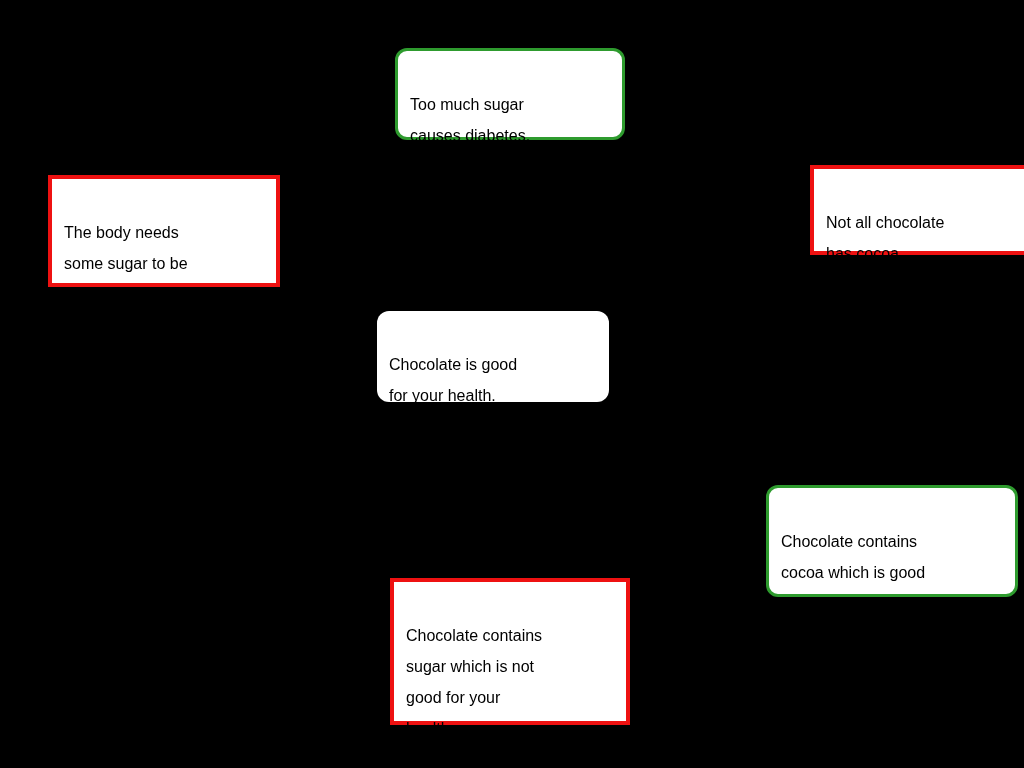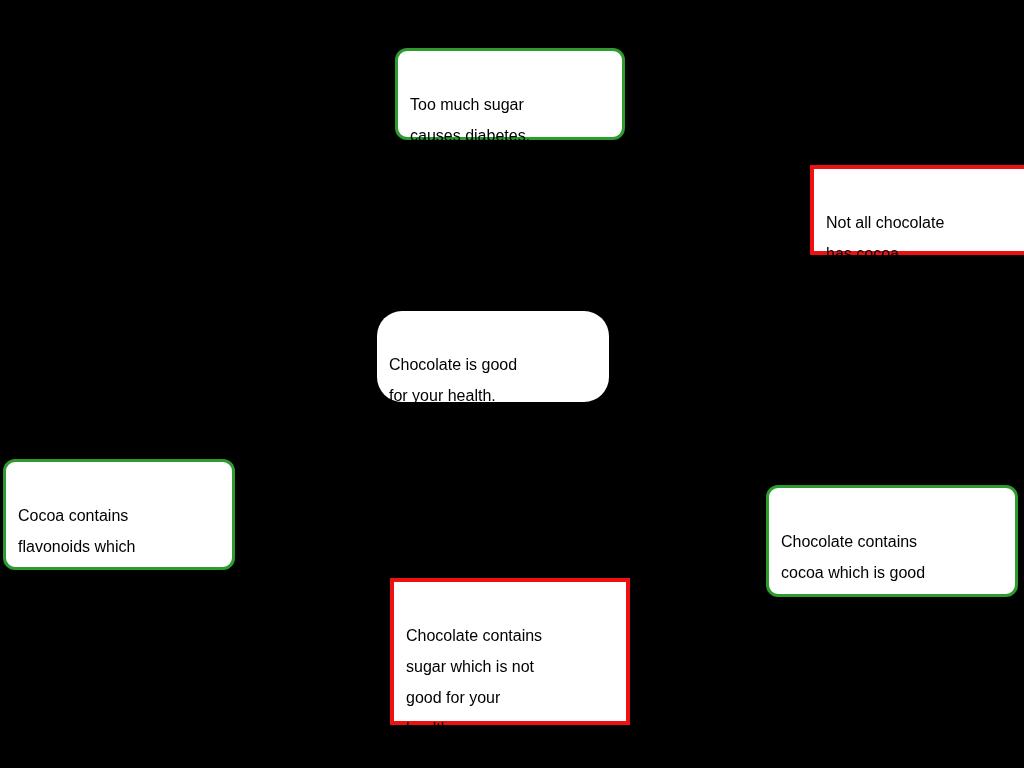--- a/index.html
+++ b/index.html
@@ -33,56 +33,56 @@
   .node.support {
     border: 3px solid var(--support);
     border-radius: 12px;
   }
   .node.objection {
     border: 4px solid var(--objection);
     border-radius: 0;
   }
   .node.plain {
     border: none;
-    border-radius: 25px;
+    border-radius: 12px;
   }
   #node-0 { left: 395px; top: 48px;  width: 230px; height: 92px;  }
   #node-1 { left: 48px;  top: 175px; width: 232px; height: 112px; }
   #node-2 { left: 810px; top: 165px; width: 230px; height: 90px;  }
   #node-3 { left: 377px; top: 311px; width: 232px; height: 91px;  }
   #node-4 { left: 3px;   top: 459px; width: 232px; height: 111px; }
   #node-5 { left: 766px; top: 485px; width: 252px; height: 112px; }
   #node-6 { left: 390px; top: 578px; width: 240px; height: 147px; }
 </style>
 </head>
 <body>
 
 <div class="canvas">
 
   <div id="node-0" class="node support">
     <span class="node-text">Too much sugar
 causes diabetes.</span>
   </div>
 
+  <div id="node-1" class="node objection">
+    <span class="node-text">The body needs
+some sugar to be
+healthy.</span>
+  </div>
 
   <div id="node-2" class="node objection">
     <span class="node-text">Not all chocolate
 has cocoa.</span>
   </div>
 
   <div id="node-3" class="node plain">
     <span class="node-text">Chocolate is good
 for your health.</span>
   </div>
 
-  <div id="node-4" class="node support">
-    <span class="node-text">Cocoa contains
-flavonoids which
-protect the heart.</span>
-  </div>
 
   <div id="node-5" class="node support">
     <span class="node-text">Chocolate contains
 cocoa which is good
 for your health.</span>
   </div>
 
   <div id="node-6" class="node objection">
     <span class="node-text">Chocolate contains
 sugar which is not

